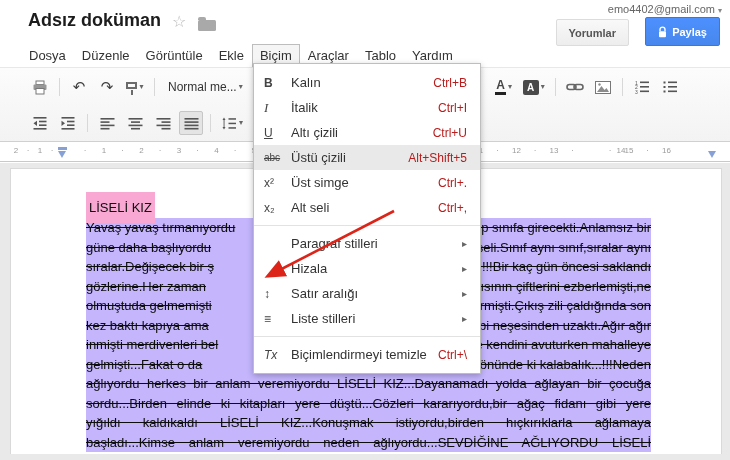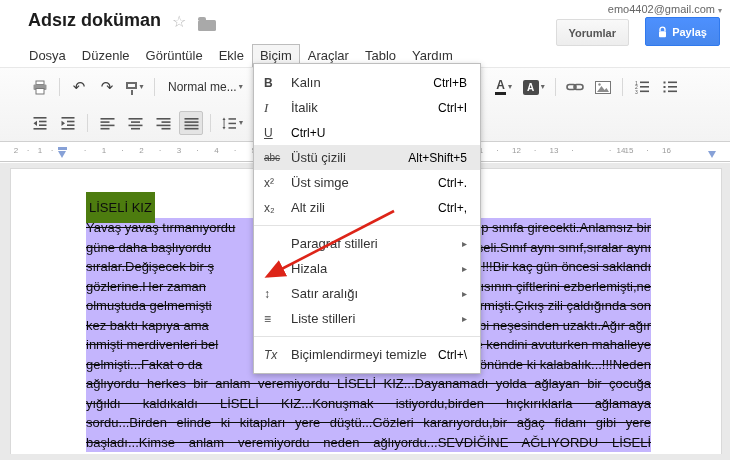--- a/index.html
+++ b/index.html
@@ -50,38 +50,38 @@
   .ruler{position:absolute;top:142px;left:0;right:0;height:20px;background:#fff;border-bottom:1px solid #c9c9c9;z-index:4}
   .ruler-marks span{position:absolute;top:4px;font-size:8px;color:#9b9b9b;transform:translateX(-50%);line-height:10px}
   .ind{position:absolute;width:0;height:0;border-left:4px solid transparent;border-right:4px solid transparent;border-top:7px solid #87a1d7;top:9px}
   .ind-bar{position:absolute;width:9px;height:3px;background:#87a1d7;top:5px}
 
   
   .docarea{position:absolute;top:163px;left:0;right:0;bottom:0;background:#e9e9e9}
   .page{position:absolute;left:10px;right:8px;top:5px;height:286px;background:#fff;border:1px solid #d9d9d9;border-bottom:none;overflow:hidden}
   .doc-text{position:absolute;left:75px;width:565px;top:28px;font-size:13px;color:#0d0d0d}
   .heading{height:21px;line-height:21px}
-  .heading span{background:#4d7c0f;padding:8px 3px}
+  .heading span{background:#f9a8d4;padding:8px 3px}
   .dline{height:19.5px;line-height:19.5px;background:#c4b5fd;text-decoration:line-through}
   .dline.split{display:flex;justify-content:space-between}
   .dline.full{text-align:justify;text-align-last:justify}
 
   
   .format-menu{position:absolute;left:253px;top:63px;width:228px;background:#fff;border:1px solid #bebebe;
     box-shadow:0 2px 6px rgba(0,0,0,.25);padding:6px 0;z-index:30}
   .mi{height:25px;display:flex;align-items:center;padding:0 13px 0 10px;font-size:13px;color:#333;cursor:default}
   .mi.hl{background:#e9e9e9}
   .mi-ic{width:27px;flex:none;font-size:12px;color:#444}
   .g-b{font-weight:bold}
   .g-i{font-style:italic;font-family:"Liberation Serif",serif;font-size:13px}
   .g-u{text-decoration:underline}
   .g-s{text-decoration:line-through;font-size:10px}
   .g-tx{font-style:italic}
   .mi-label{flex:1}
-  .mi-short{color:#000000;font-size:12px}
+  .mi-short{color:#b91c1c;font-size:12px}
   .mi-sub{color:#666;font-size:10px}
   .msep{height:1px;background:#e2e2e2;margin:5px 0}
 
   
   .arrow-overlay{position:absolute;inset:0;z-index:40;pointer-events:none}
 </style>
 </head>
 <body>
 
 <div class="screen">
@@ -320,55 +320,56 @@
           </div>
         <div class="dline split">
             <span>inmişti merdivenleri bel</span>
             <span>lerle kendini avuturken mahalleye</span>
           </div>
         <div class="dline split">
             <span>gelmişti...Fakat o da</span>
             <span>a önünde ki kalabalık...!!!Neden</span>
           </div>
         <div class="dline full"><span>ağlıyordu herkes bir anlam veremiyordu LİSELİ KIZ...Dayanamadı yolda ağlayan bir çocuğa</span></div>
+        <div class="dline full"><span>sordu...Birden elinde ki kitapları yere düştü...Gözleri kararıyordu,bir ağaç fidanı gibi yere</span></div>
         <div class="dline full"><span>yığıldı kaldıkaldı LİSELİ KIZ...Konuşmak istiyordu,birden hıçkırıklarla ağlamaya</span></div>
-        <div class="dline full"><span>sordu...Birden elinde ki kitapları yere düştü...Gözleri kararıyordu,bir ağaç fidanı gibi yere</span></div>
         <div class="dline full"><span>başladı...Kimse anlam veremiyordu neden ağlıyordu...SEVDİĞİNE AĞLIYORDU LİSELİ</span></div>
       </div>
     </div>
   </div>
 
   <div class="format-menu">
     <div class="mi">
       <span class="mi-ic g-b">B</span>
       <span class="mi-label">Kalın</span>
       <span class="mi-short">Ctrl+B</span>
     </div>
     <div class="mi">
       <span class="mi-ic g-i">I</span>
       <span class="mi-label">İtalik</span>
       <span class="mi-short">Ctrl+I</span>
     </div>
     <div class="mi">
       <span class="mi-ic g-u">U</span>
+      <span class="mi-label">Altı çizili</span>
       <span class="mi-short">Ctrl+U</span>
     </div>
     <div class="mi hl">
       <span class="mi-ic g-s">abc</span>
       <span class="mi-label">Üstü çizili</span>
       <span class="mi-short">Alt+Shift+5</span>
     </div>
     <div class="mi">
       <span class="mi-ic">x²</span>
       <span class="mi-label">Üst simge</span>
       <span class="mi-short">Ctrl+.</span>
     </div>
     <div class="mi">
       <span class="mi-ic">x₂</span>
-      <span class="mi-label">Alt zili</span>
+      <span class="mi-label">Alt seli</span>
       <span class="mi-short">Ctrl+,</span>
     </div>
     <div class="msep"></div>
     <div class="mi">
       <span class="mi-ic"></span>
       <span class="mi-label">Paragraf stilleri</span>
       <span class="mi-sub">▸</span>
     </div>
     <div class="mi">
       <span class="mi-ic"></span>

